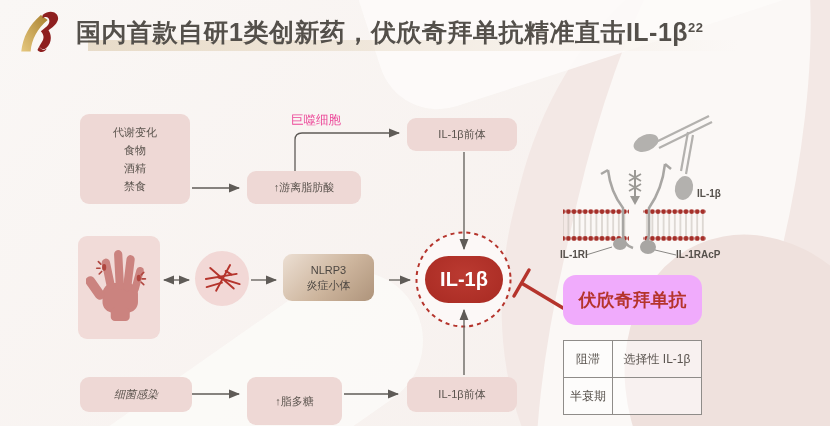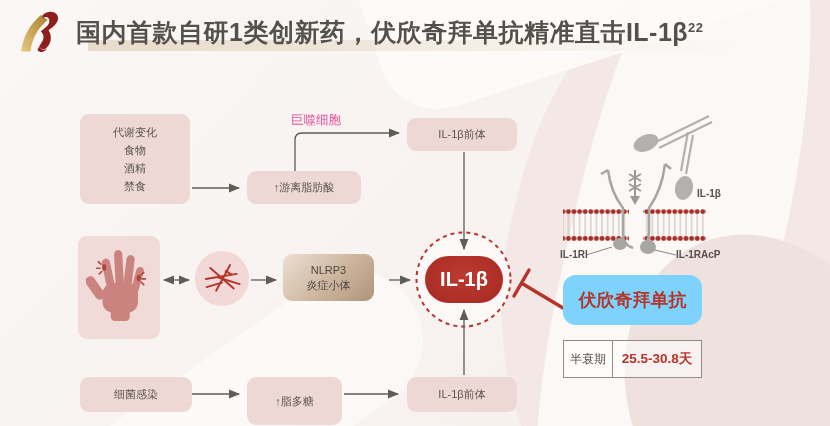--- a/index.html
+++ b/index.html
@@ -28,38 +28,38 @@
   
   .pbox{position:absolute;background:#eed8d5;border-radius:9px;color:#5a534d;
     display:flex;align-items:center;justify-content:center;text-align:center;font-size:11px;z-index:3;}
   .pbox-metabolic{left:80px;top:110px;width:110px;height:90px;flex-direction:column;line-height:1.65;}
   .pbox-ffa{left:247px;top:167px;width:114px;height:33px;}
   .pbox-precursor-top{left:407px;top:114px;width:110px;height:33px;}
   .pbox-hand{left:78px;top:232px;width:82px;height:103px;background:#f1dbd8;}
   .crystal-circle{position:absolute;left:195px;top:247px;width:54px;height:55px;border-radius:50%;background:#f2d8d6;display:flex;align-items:center;justify-content:center;z-index:3;}
   .pbox-nlrp3{left:283px;top:250px;width:91px;height:47px;flex-direction:column;line-height:1.35;
     background:linear-gradient(135deg,#ecdfd3 0%,#cdb59d 55%,#ae947b 100%);color:#4d4742;}
-  .pbox-bacteria{left:80px;top:373px;width:112px;height:35px;}
+  .pbox-bacteria{left:80px;top:373px;width:112px;height:35px;font-style:italic;}
   .pbox-lps{left:247px;top:373px;width:95px;height:48px;}
   .pbox-precursor-bottom{left:407px;top:373px;width:110px;height:35px;}
 
   .lbl{position:absolute;color:#ec4899;font-size:12px;z-index:3;}
   .lbl-macrophage{left:291px;top:108px;font-size:12.5px;}
   .lbl-urate{left:152px;top:311px;width:150px;text-align:center;font-size:11px;line-height:1.5;}
 
   .central-pill{position:absolute;left:425px;top:252px;width:78px;height:47px;border-radius:24px;
     background:radial-gradient(ellipse at 50% 40%,#bb3a31 0%,#a82a22 100%);
     color:#fff;font-size:20px;font-weight:bold;display:flex;align-items:center;justify-content:center;z-index:4;}
 
   .mem-label{position:absolute;font-size:10px;color:#55504b;font-weight:bold;z-index:3;}
   .lbl-il1b-antigen{left:697px;top:184px;}
   .lbl-il1ri{left:560px;top:245px;}
   .lbl-il1racp{left:676px;top:245px;}
 
-  .drug-name-box{position:absolute;left:563px;top:271px;width:139px;height:50px;border-radius:13px;background:#7dd3fc;
+  .drug-name-box{position:absolute;left:563px;top:271px;width:139px;height:50px;border-radius:13px;background:#f0abfc;
     display:flex;align-items:center;justify-content:center;font-size:18px;font-weight:bold;color:#b5342c;z-index:3;}
 
   .info-table{position:absolute;left:563px;top:336px;width:137px;border:1px solid #8f8c89;background:rgba(255,255,255,.55);z-index:3;}
   .info-row{display:flex;height:36px;}
   .info-row + .info-row{border-top:1px solid #8f8c89;}
   .info-cell{display:flex;align-items:center;justify-content:center;}
   .info-label{width:48px;border-right:1px solid #8f8c89;font-size:12px;color:#5a544f;}
   .info-value{flex:1;font-size:12px;color:#5a544f;}
   .info-value.red{color:#b5342c;font-weight:bold;font-size:13.5px;}
 
@@ -224,18 +224,21 @@
 
   <div class="central-pill">IL-1β</div>
 
   <div class="mem-label lbl-il1b-antigen">IL-1β</div>
   <div class="mem-label lbl-il1ri">IL-1RI</div>
   <div class="mem-label lbl-il1racp">IL-1RAcP</div>
 
   <div class="drug-name-box">伏欣奇拜单抗</div>
   <div class="info-table">
     <div class="info-row">
+      <div class="info-cell info-label">阻滞</div>
+      <div class="info-cell info-value">选择性 IL-1β</div>
+    </div>
+    <div class="info-row">
       <div class="info-cell info-label">半衰期</div>
-      <div class="info-cell info-value red">25.5-30.8天</div>
     </div>
   </div>
 
 </div>
 
 </body></html>

